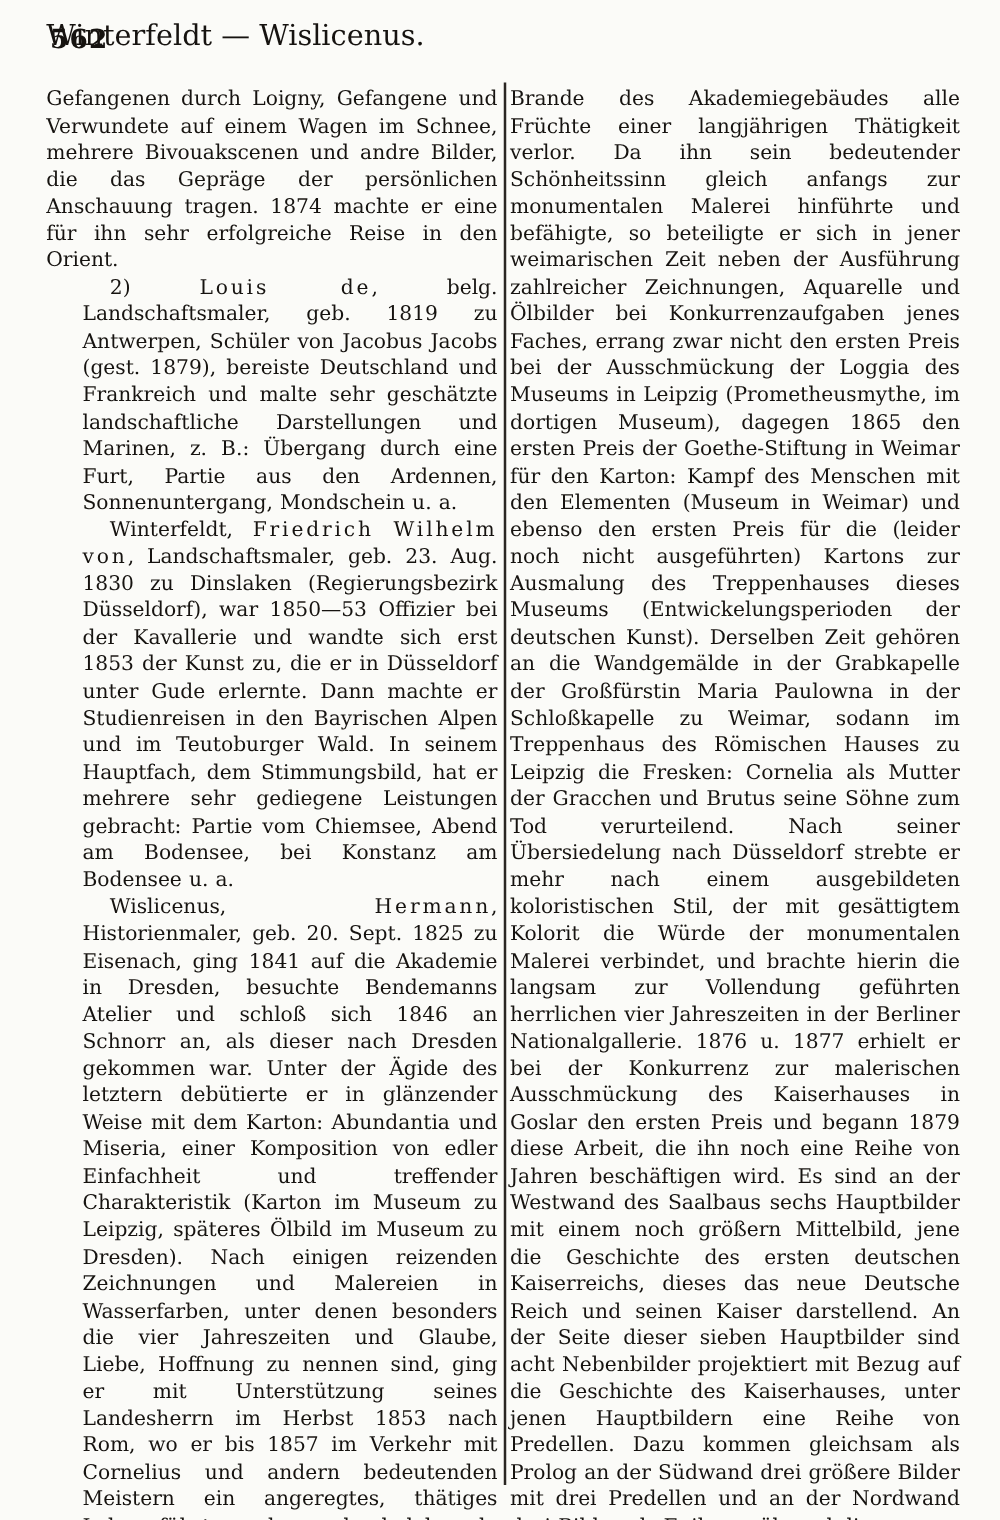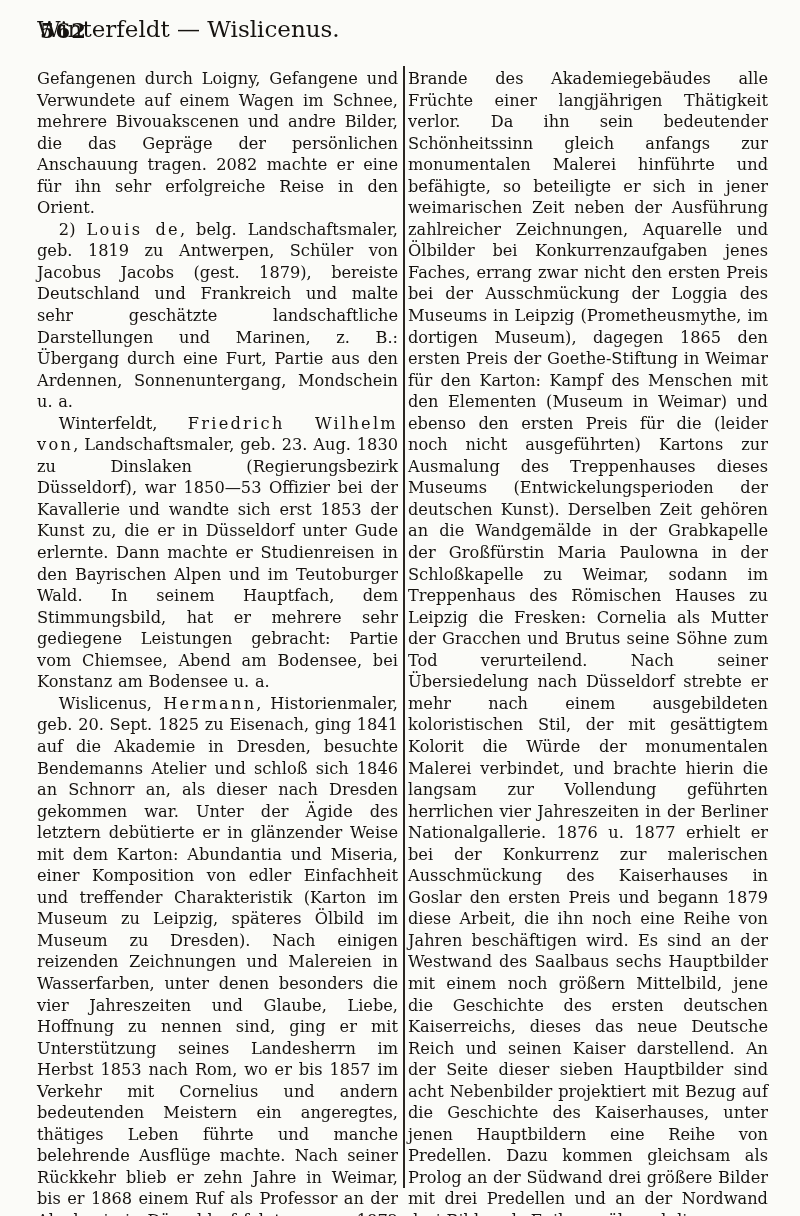--- a/index.html
+++ b/index.html
@@ -47,21 +47,21 @@
   }
   .col {
     text-align: justify;
     font-size: 16.2px;
     line-height: 21.55px;
     word-spacing: 0.5px;
   }
   .col-left  { width: 361px; }
   .col-right { width: 360px; margin-left: 10px; }
   .col p { margin: 0; }
-  .col p.indent { text-indent: 1.35em; }
+  .col p.indent { text-indent: 1.35em; margin-left: 29px; }
   .headword { font-weight: normal; }
   .spaced { letter-spacing: 0.14em; }
   .col-divider {
     position: absolute;
     left: 403px;
     top: 66px;
     width: 2px;
     height: 1122px;
     background: #2a2622;
   }
@@ -69,21 +69,21 @@
 </head>
 <body>
 
 <div class="page">
   <div class="page-header">
     <span class="page-number">562</span>
     <span class="header-title">Winterfeldt — Wislicenus.</span>
   </div>
   <div class="columns">
     <div class="col col-left">
-        <p class=""><span>Gefangenen durch Loigny, Gefangene und Verwundete auf einem Wagen im Schnee, mehrere Bivouakscenen und andre Bilder, die das Gepräge der persönlichen Anschauung tragen. 2082 machte er eine für ihn sehr erfolgreiche Reise in den Orient.</span></p>
+        <p class=""><span>Gefangenen durch Loigny, Gefangene und Verwundete auf einem Wagen im Schnee, mehrere Bivouakscenen und andre Bilder, die das Gepräge der persönlichen Anschauung tragen. 1874 machte er eine für ihn sehr erfolgreiche Reise in den Orient.</span></p>
         <p class="indent"><span>2) </span><span class="spaced">Louis de</span><span>, belg. Landschaftsmaler, geb. 1819 zu Antwerpen, Schüler von Jacobus Jacobs (gest. 1879), bereiste Deutschland und Frankreich und malte sehr geschätzte landschaftliche Darstellungen und Marinen, z. B.: Übergang durch eine Furt, Partie aus den Ardennen, Sonnenuntergang, Mondschein u. a.</span></p>
         <p class="indent"><span class="headword">Winterfeldt,</span><span class="spaced"> Friedrich Wilhelm von</span><span>, Landschaftsmaler, geb. 23. Aug. 1830 zu Dinslaken (Regierungsbezirk Düsseldorf), war 1850—53 Offizier bei der Kavallerie und wandte sich erst 1853 der Kunst zu, die er in Düsseldorf unter Gude erlernte. Dann machte er Studienreisen in den Bayrischen Alpen und im Teutoburger Wald. In seinem Hauptfach, dem Stimmungsbild, hat er mehrere sehr gediegene Leistungen gebracht: Partie vom Chiemsee, Abend am Bodensee, bei Konstanz am Bodensee u. a.</span></p>
         <p class="indent"><span class="headword">Wislicenus,</span><span class="spaced"> Hermann</span><span>, Historienmaler, geb. 20. Sept. 1825 zu Eisenach, ging 1841 auf die Akademie in Dresden, besuchte Bendemanns Atelier und schloß sich 1846 an Schnorr an, als dieser nach Dresden gekommen war. Unter der Ägide des letztern debütierte er in glänzender Weise mit dem Karton: Abundantia und Miseria, einer Komposition von edler Einfachheit und treffender Charakteristik (Karton im Museum zu Leipzig, späteres Ölbild im Museum zu Dresden). Nach einigen reizenden Zeichnungen und Malereien in Wasserfarben, unter denen besonders die vier Jahreszeiten und Glaube, Liebe, Hoffnung zu nennen sind, ging er mit Unterstützung seines Landesherrn im Herbst 1853 nach Rom, wo er bis 1857 im Verkehr mit Cornelius und andern bedeutenden Meistern ein angeregtes, thätiges Leben führte und manche belehrende Ausflüge machte. Nach seiner Rückkehr blieb er zehn Jahre in Weimar, bis er 1868 einem Ruf als Professor an der Akademie in Düsseldorf folgte, wo er 1872 beim</span></p>
       </div>
     <div class="col col-right">
         <p class=""><span>Brande des Akademiegebäudes alle Früchte einer langjährigen Thätigkeit verlor. Da ihn sein bedeutender Schönheitssinn gleich anfangs zur monumentalen Malerei hinführte und befähigte, so beteiligte er sich in jener weimarischen Zeit neben der Ausführung zahlreicher Zeichnungen, Aquarelle und Ölbilder bei Konkurrenzaufgaben jenes Faches, errang zwar nicht den ersten Preis bei der Ausschmückung der Loggia des Museums in Leipzig (Prometheusmythe, im dortigen Museum), dagegen 1865 den ersten Preis der Goethe-Stiftung in Weimar für den Karton: Kampf des Menschen mit den Elementen (Museum in Weimar) und ebenso den ersten Preis für die (leider noch nicht ausgeführten) Kartons zur Ausmalung des Treppenhauses dieses Museums (Entwickelungsperioden der deutschen Kunst). Derselben Zeit gehören an die Wandgemälde in der Grabkapelle der Großfürstin Maria Paulowna in der Schloßkapelle zu Weimar, sodann im Treppenhaus des Römischen Hauses zu Leipzig die Fresken: Cornelia als Mutter der Gracchen und Brutus seine Söhne zum Tod verurteilend. Nach seiner Übersiedelung nach Düsseldorf strebte er mehr nach einem ausgebildeten koloristischen Stil, der mit gesättigtem Kolorit die Würde der monumentalen Malerei verbindet, und brachte hierin die langsam zur Vollendung geführten herrlichen vier Jahreszeiten in der Berliner Nationalgallerie. 1876 u. 1877 erhielt er bei der Konkurrenz zur malerischen Ausschmückung des Kaiserhauses in Goslar den ersten Preis und begann 1879 diese Arbeit, die ihn noch eine Reihe von Jahren beschäftigen wird. Es sind an der Westwand des Saalbaus sechs Hauptbilder mit einem noch größern Mittelbild, jene die Geschichte des ersten deutschen Kaiserreichs, dieses das neue Deutsche Reich und seinen Kaiser darstellend. An der Seite dieser sieben Hauptbilder sind acht Nebenbilder projektiert mit Bezug auf die Geschichte des Kaiserhauses, unter jenen Hauptbildern eine Reihe von Predellen. Dazu kommen gleichsam als Prolog an der Südwand drei größere Bilder mit drei Predellen und an der Nordwand drei Bilder als Epilog, während die</span></p>
       </div>
   </div>
   <div class="col-divider"></div>
 </div>

